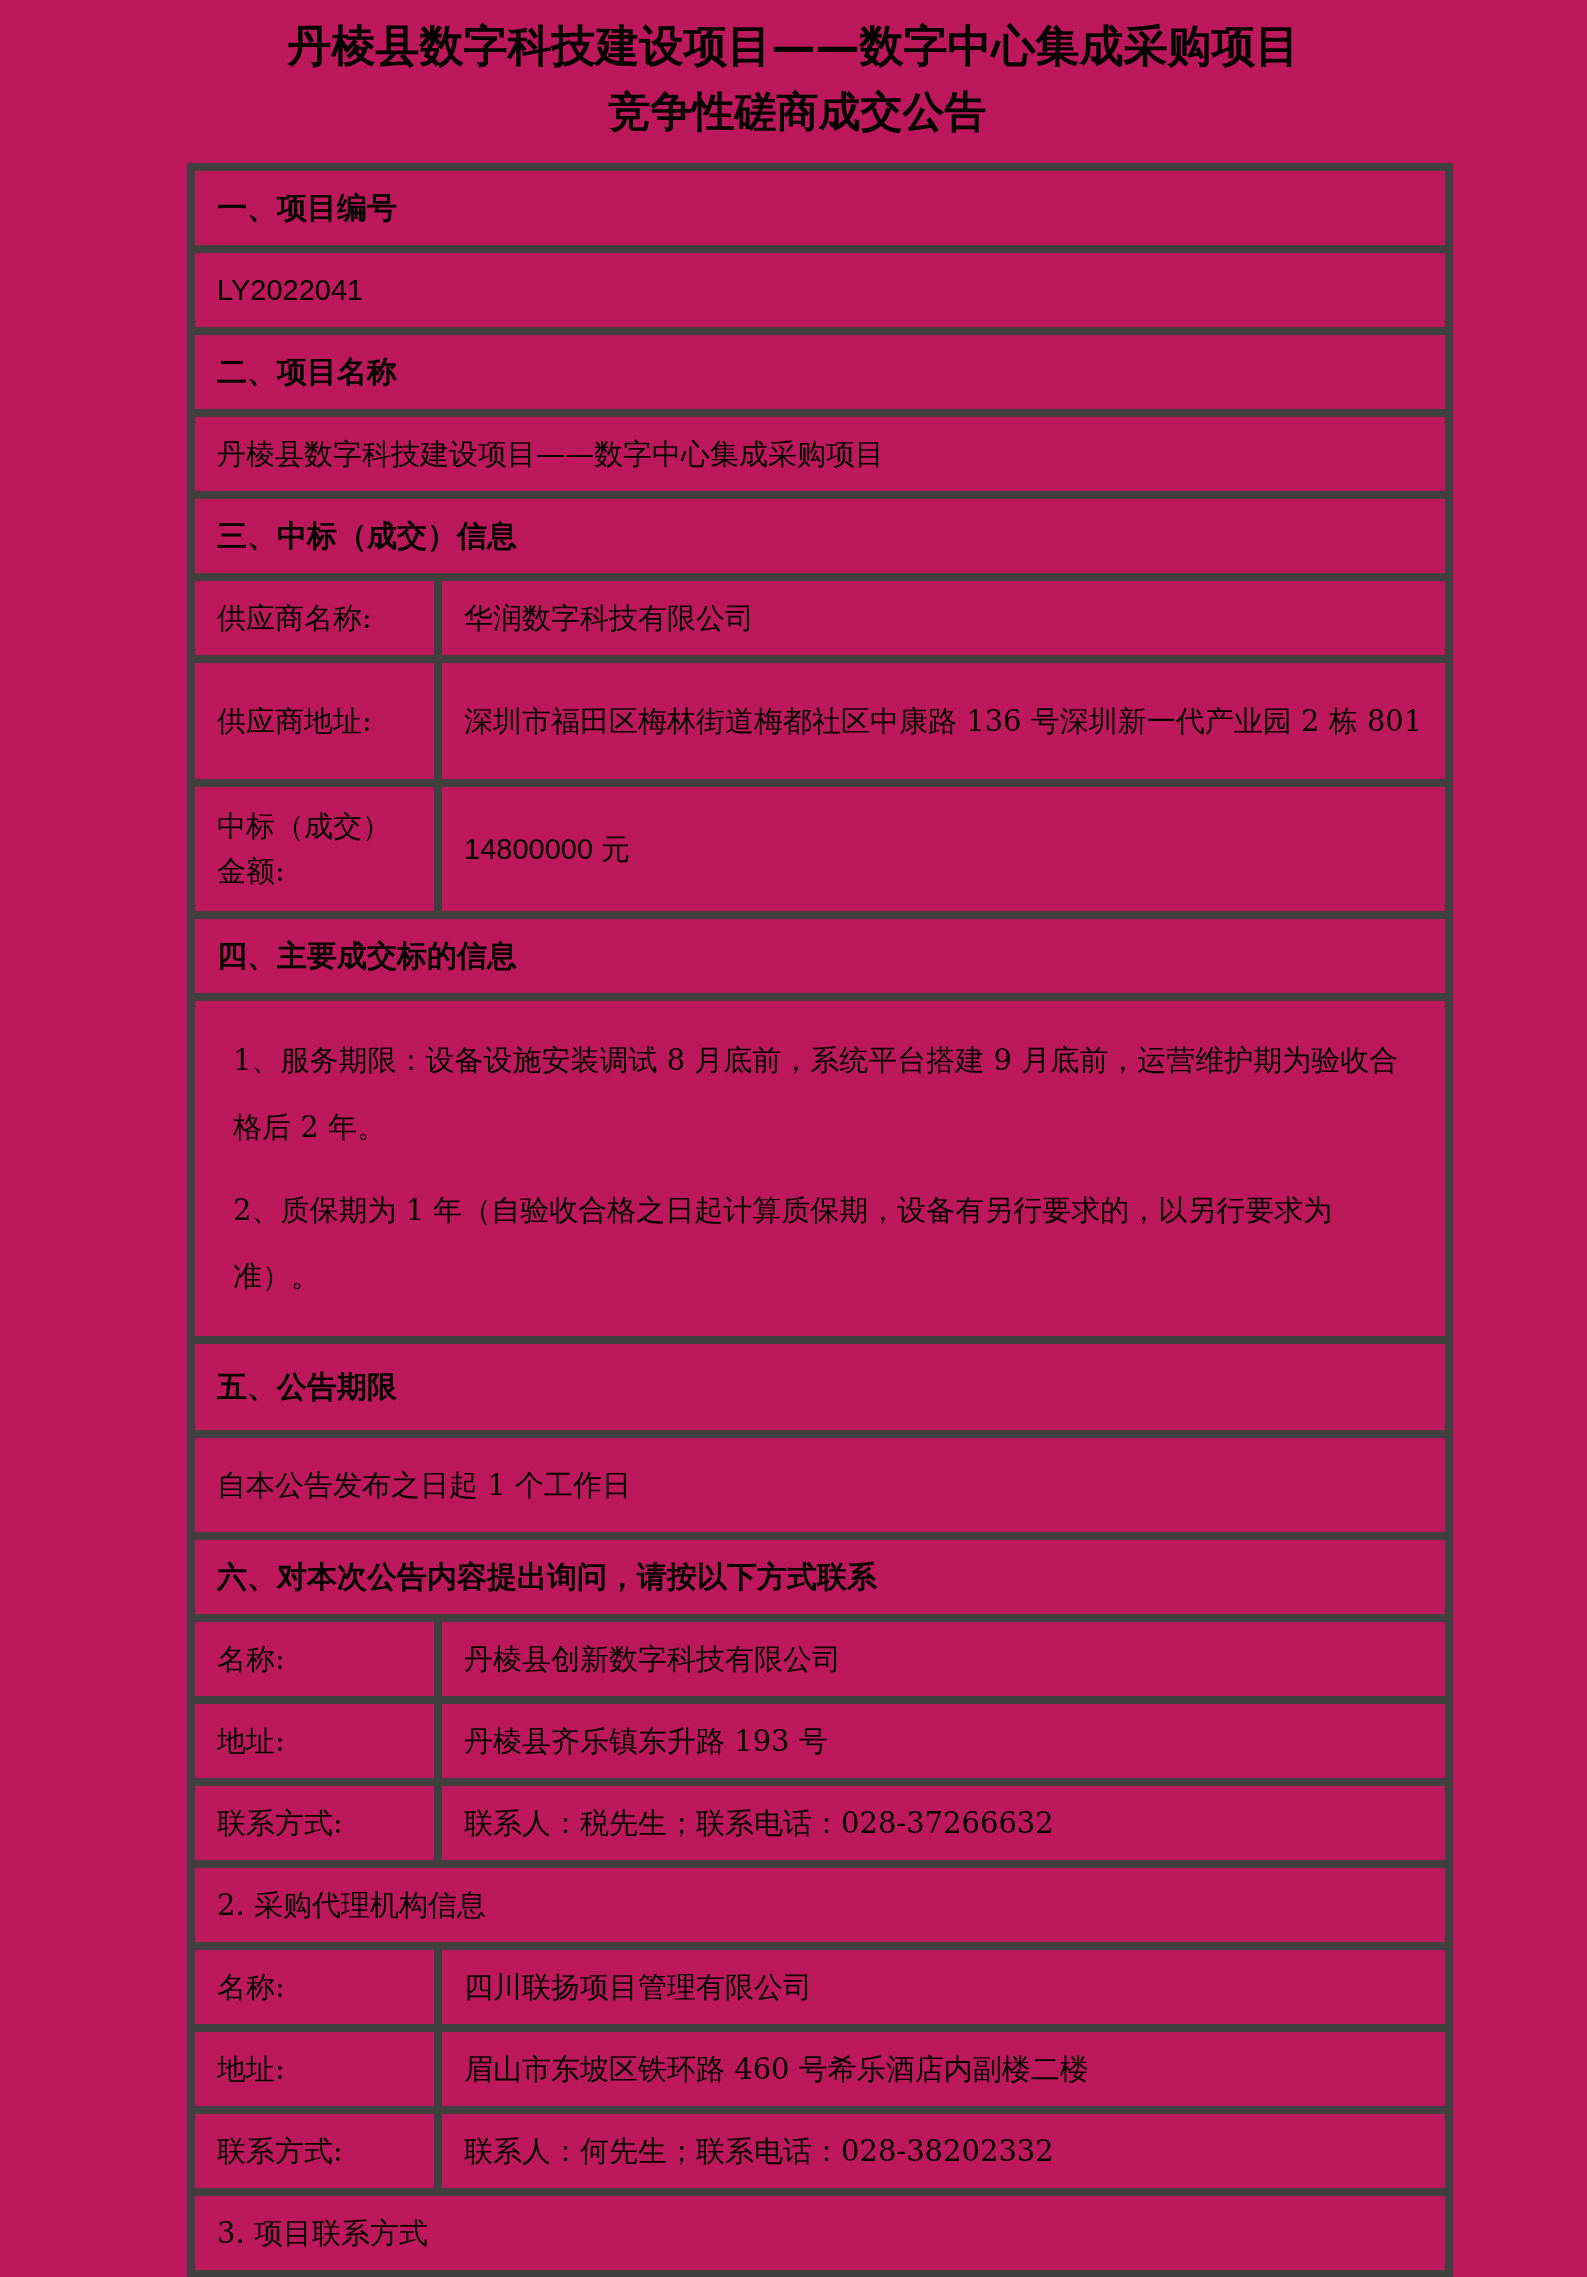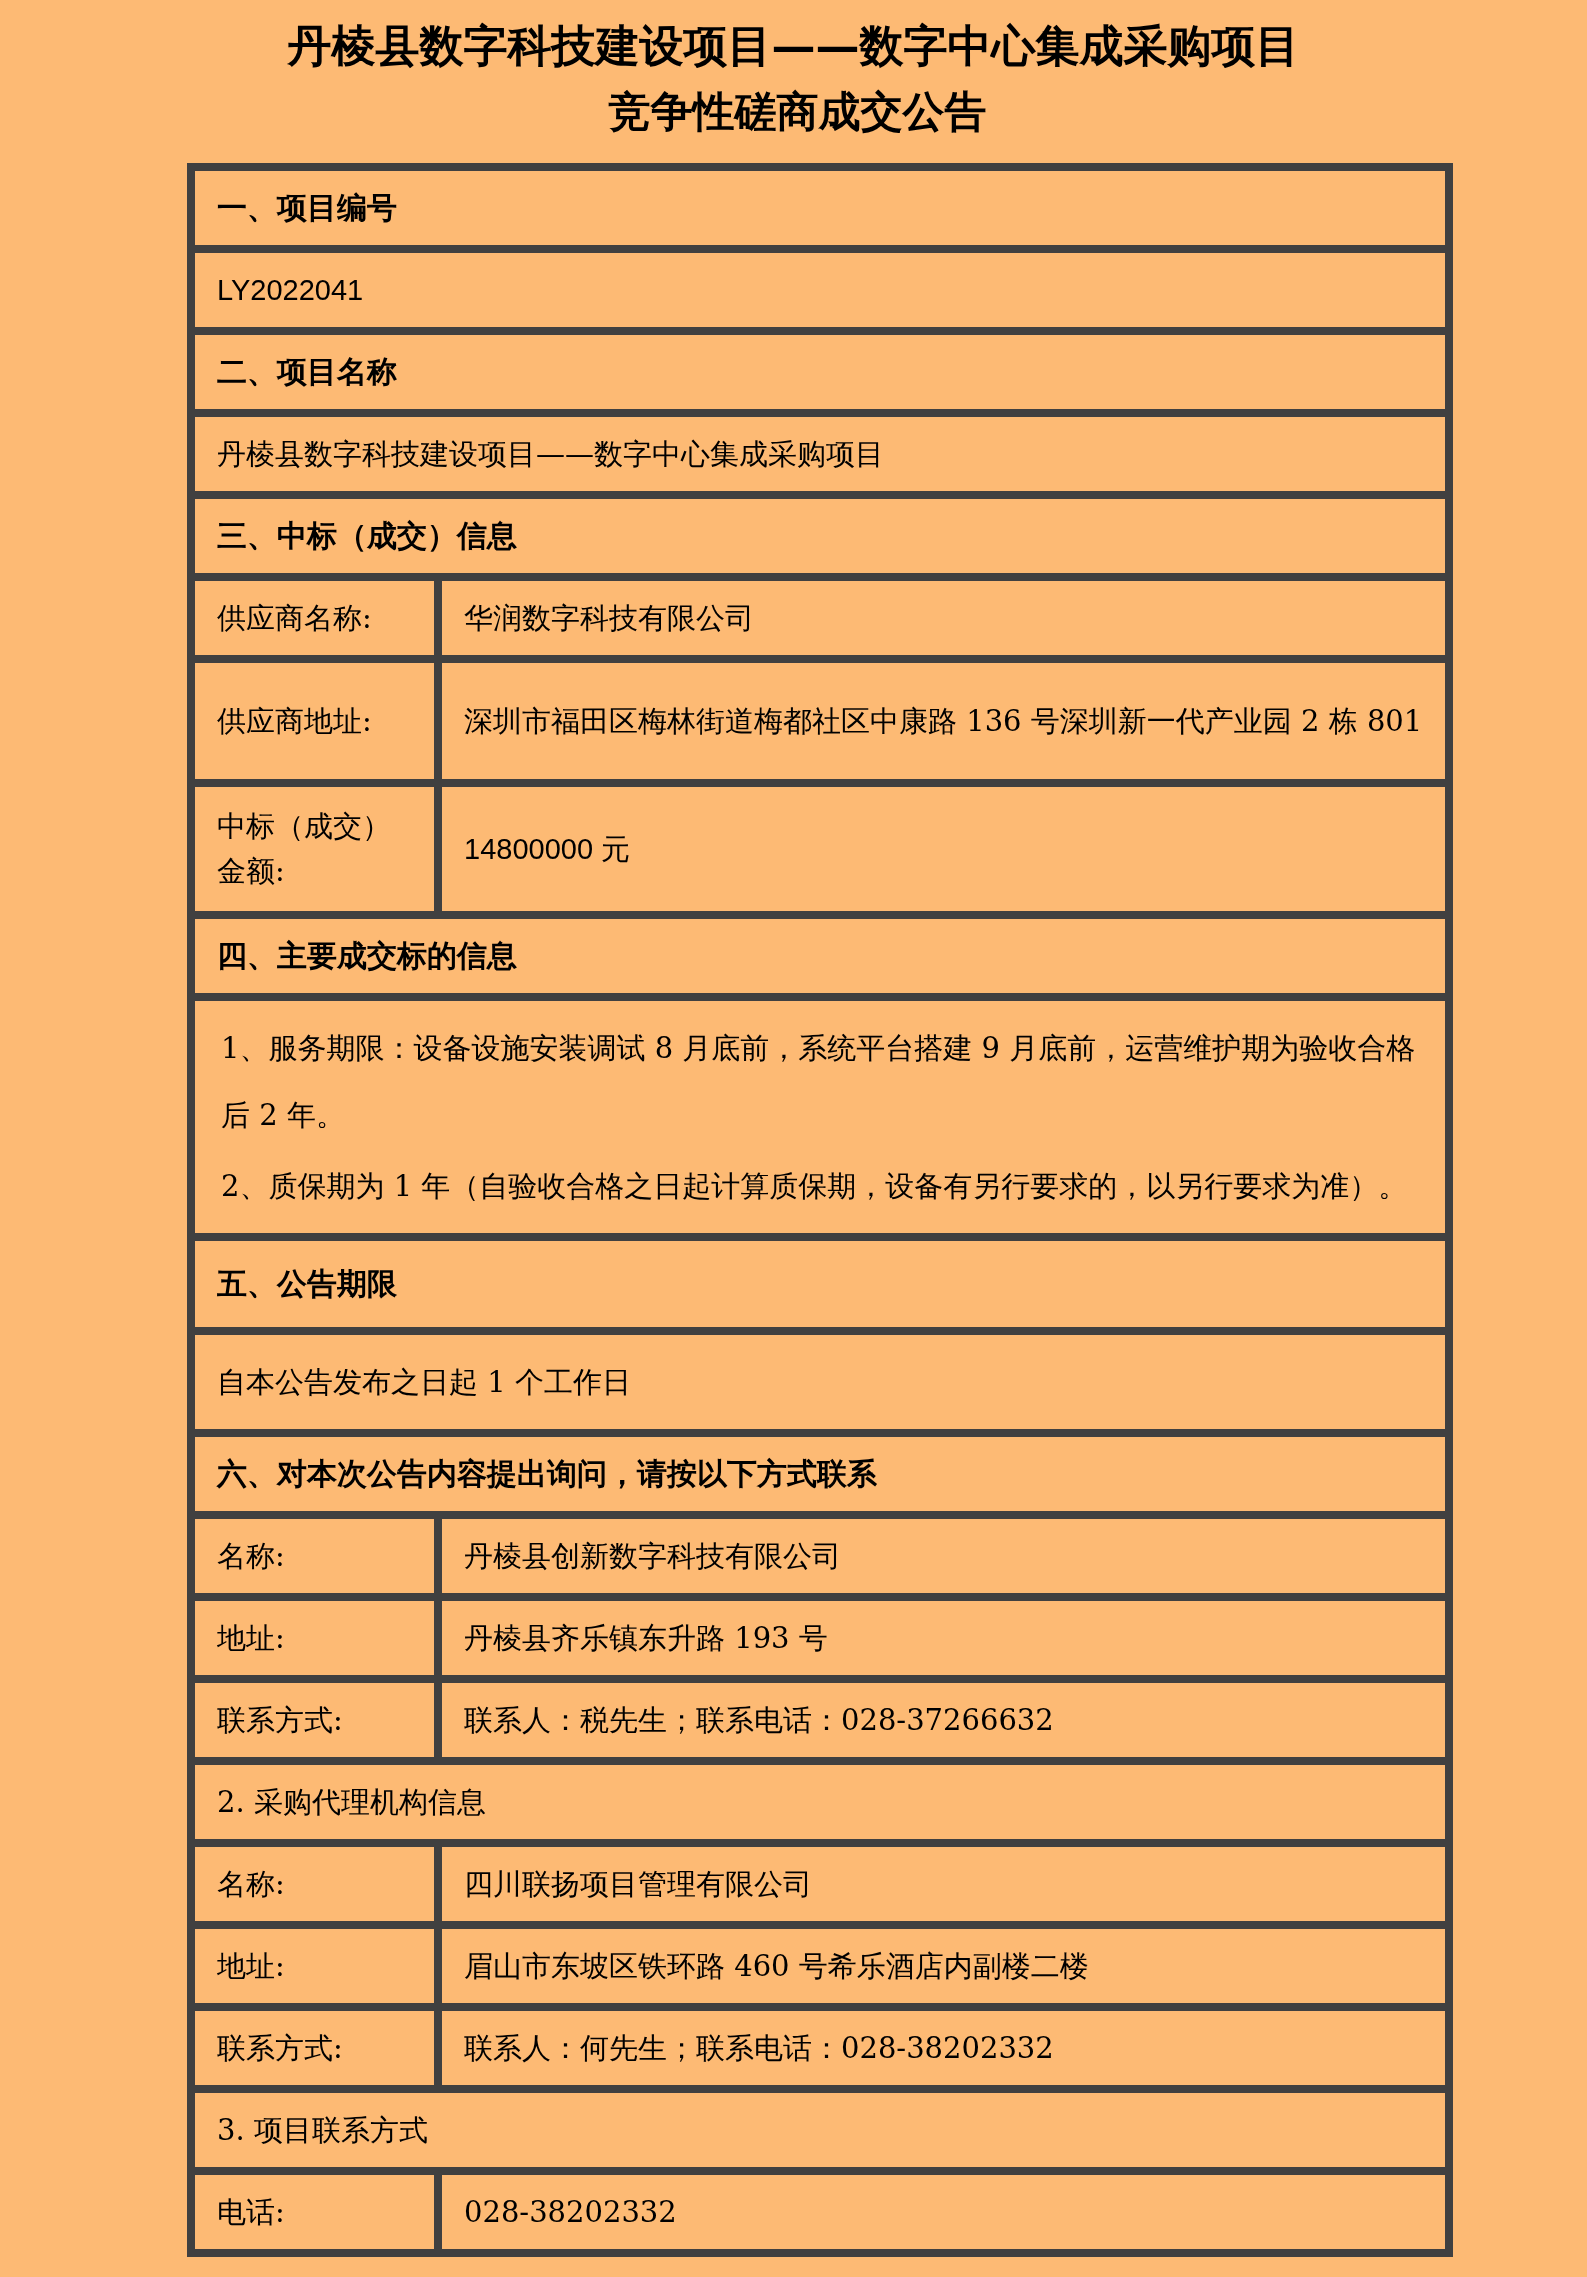--- a/index.html
+++ b/index.html
@@ -4,21 +4,21 @@
 <style>
   html, body {
     margin: 0;
     padding: 0;
     background: #ffffff;
   }
   .page {
     position: relative;
     width: 1587px;
     height: 2277px;
-    background: #fdba74;
+    background: #be185d;
     color: #000000;
     overflow: hidden;
     font-family: "DejaVu Serif", "Liberation Serif", serif;
   }
   .title-line1 {
     margin: 0;
     padding-top: 18px;
     text-align: center;
     font-family: "DejaVu Serif", "Liberation Serif", serif;
     font-weight: bold;
@@ -57,21 +57,21 @@
   tr.r-std td   { height: 54px; }
   tr.r-addr td  { height: 96px; }
   tr.r-amt td   { height: 104px; }
   tr.r-body td  { height: 200px; line-height: 2.3; }
   tr.r-s5h td   { height: 66px; }
   tr.r-s5c td   { height: 74px; }
   td.num-sans {
     font-family: "Liberation Sans", "DejaVu Sans", sans-serif;
     font-size: 28px;
   }
-  td p { margin: 4px; }
+  td p { margin: 16px; }
 </style>
 </head>
 <body>
 
 <div class="page">
 
   <h1 class="title-line1">丹棱县数字科技建设项目——数字中心集成采购项目</h1>
   <h2 class="title-line2">竞争性磋商成交公告</h2>
 
   <table class="doc">

